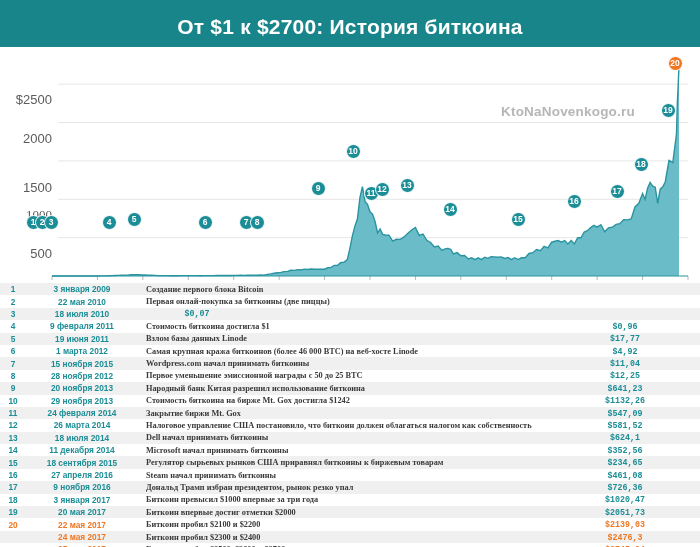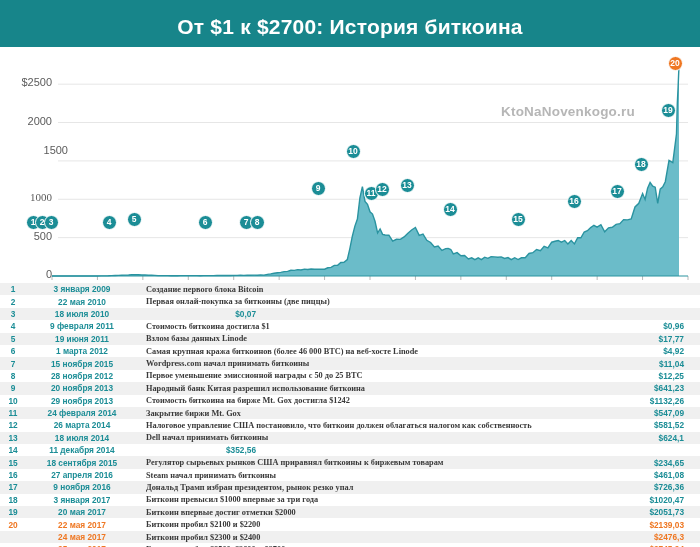--- a/index.html
+++ b/index.html
@@ -25,21 +25,21 @@
   
   .chart-area{position:absolute;left:0;top:47px;width:700px;height:236px;background:#fff;}
   .chart-svg{position:absolute;left:0;top:0;}
   .watermark{
     position:absolute;left:501px;top:57px;
     font-size:13.5px;color:#b6b6b6;font-weight:bold;letter-spacing:.2px;
     white-space:nowrap;
   }
   .ylab{
     position:absolute;text-align:right;width:52px;
-    font-size:11px;color:#5b5b5b;white-space:nowrap;
+    font-size:13px;color:#5b5b5b;white-space:nowrap;margin-top:16px;
   }
   .xlab{
     position:absolute;text-align:center;width:50px;
     font-size:10px;color:#5b5b5b;line-height:11px;white-space:nowrap;
   }
   .marker{
     position:absolute;width:15px;height:15px;border-radius:50%;
     background:#1b8d96;border:1.6px solid #ffffff;
     color:#ffffff;font-size:8.5px;font-weight:bold;
     display:flex;align-items:center;justify-content:center;
@@ -50,21 +50,21 @@
   
   .table{position:absolute;left:0;top:283px;width:700px;height:264px;background:#fff;}
   .row{
     position:relative;height:12.4px;display:flex;align-items:center;
     font-size:8.3px;font-weight:bold;
   }
   .row.alt{background:#f0f0f0;}
   .c-num{width:26px;text-align:center;color:#1b8d96;}
   .c-date{width:112px;text-align:center;color:#1b8d96;}
   .c-desc{flex:1;padding-left:8px;color:#3a3a3a;overflow:hidden;white-space:nowrap;font-family:Liberation Serif, serif;}
-  .c-val{width:118px;text-align:right;padding-right:16px;color:#1b8d96;}
+  .c-val{width:118px;text-align:center;padding-right:16px;color:#1b8d96;font-family:Liberation Mono, monospace;}
   .row.hl .c-num,.row.hl .c-date,.row.hl .c-val{color:#ef7722;}
 </style>
 </head>
 <body>
 
 <div id="app">
 
   <div class="header">
     <div class="header-title">От $1 к $2700: История биткоина</div>
   </div>
@@ -98,21 +98,21 @@
       <path id="area-fill" fill="#6bbcc9" d="M52.0,229.0 L52.0,229.0 L52.0,229.0 L52.0,229.0 L52.0,229.0 L52.0,229.0 L52.0,229.0 L52.0,229.0 L52.0,229.0 L52.0,229.0 L52.0,229.0 L52.0,229.0 L52.0,229.0 L52.0,229.0 L52.0,229.0 L52.0,229.0 L52.0,229.0 L52.0,229.0 L52.0,229.0 L52.0,229.0 L52.0,229.0 L52.0,229.0 L52.0,229.0 L52.0,229.0 L52.0,229.0 L52.0,229.0 L52.0,229.0 L52.0,229.0 L52.0,229.0 L52.0,229.0 L52.0,229.0 L52.0,229.0 L52.0,229.0 L52.0,229.0 L52.0,229.0 L52.0,229.0 L52.0,229.0 L52.0,229.0 L52.0,229.0 L52.0,229.0 L55.4,229.0 L58.9,229.0 L62.3,229.0 L65.8,229.0 L69.2,229.0 L72.6,229.0 L76.1,229.0 L79.5,229.0 L83.0,229.0 L86.4,229.0 L89.9,229.0 L93.6,229.0 L97.4,229.0 L101.2,228.9 L105.0,228.9 L108.4,228.8 L111.7,228.6 L115.1,228.5 L118.5,228.4 L121.8,228.2 L125.2,228.1 L128.6,228.0 L131.9,227.8 L135.3,227.8 L138.5,227.7 L141.8,228.0 L145.0,228.0 L148.3,228.2 L151.5,228.3 L154.8,228.4 L158.0,228.6 L161.2,228.6 L164.5,228.6 L167.7,228.6 L171.0,228.7 L174.2,228.6 L177.5,228.7 L180.7,228.6 L184.0,228.6 L187.2,228.6 L190.4,228.6 L193.7,228.6 L196.9,228.6 L200.2,228.7 L203.4,228.6 L206.8,228.6 L210.2,228.6 L213.5,228.6 L216.9,228.5 L220.3,228.5 L223.6,228.5 L227.0,228.5 L230.3,228.5 L233.7,228.4 L237.1,228.4 L240.4,228.3 L243.8,228.4 L247.2,228.2 L250.5,228.3 L253.9,228.1 L257.3,228.2 L260.6,228.0 L264.0,228.1 L267.4,227.4 L270.7,226.9 L274.1,226.3 L277.5,225.7 L280.8,225.4 L284.2,224.6 L287.6,224.4 L290.9,223.3 L294.3,223.4 L297.7,222.6 L301.0,223.0 L304.4,222.1 L307.7,222.5 L311.1,222.0 L314.5,222.3 L317.8,222.2 L321.2,222.2 L324.6,222.2 L327.8,220.8 L331.1,220.4 L334.3,218.4 L337.6,218.3 L340.8,215.5 L344.0,215.4 L347.3,212.6 L349.8,201.8 L352.3,189.3 L354.9,179.1 L357.4,172.1 L359.9,150.8 L362.4,139.7 L365.0,154.4 L367.5,157.3 L370.0,164.8 L372.5,167.1 L375.0,174.3 L377.6,186.0 L380.1,181.9 L382.6,187.3 L385.1,188.0 L388.9,188.2 L392.7,194.1 L396.5,192.3 L400.3,192.4 L404.1,189.9 L407.9,186.2 L411.6,183.0 L415.4,180.5 L419.2,188.4 L423.0,187.1 L426.8,193.3 L430.6,195.5 L434.4,200.0 L438.1,199.1 L441.9,203.5 L445.7,201.6 L448.2,201.4 L450.8,202.5 L453.3,206.8 L457.1,205.6 L460.9,208.8 L464.6,208.5 L468.4,211.9 L471.7,210.8 L474.9,212.7 L478.2,210.9 L481.4,212.6 L484.7,210.2 L487.9,211.3 L491.1,209.6 L494.5,209.9 L497.9,210.2 L501.2,209.9 L504.6,211.5 L508.0,210.6 L511.3,212.6 L514.7,210.7 L518.1,212.5 L521.4,210.8 L525.2,210.7 L529.0,206.5 L532.8,205.7 L536.6,202.5 L540.4,203.6 L544.1,199.4 L547.9,201.0 L551.7,195.2 L555.0,194.3 L558.2,193.5 L561.4,195.2 L564.7,193.5 L567.9,196.9 L571.2,193.6 L574.4,196.9 L577.7,190.7 L580.9,190.8 L584.2,185.0 L587.4,183.7 L590.7,180.6 L593.9,178.3 L597.1,180.2 L600.9,177.7 L604.7,184.8 L608.5,180.8 L612.3,180.3 L616.1,177.4 L619.9,176.7 L623.6,172.6 L627.4,172.9 L631.2,171.9 L635.0,160.0 L638.8,156.3 L642.6,146.5 L645.1,152.4 L647.6,141.1 L650.1,135.5 L652.7,139.2 L655.2,140.2 L657.7,156.4 L660.2,142.1 L662.8,139.9 L665.3,134.7 L669.0,113.4 L672.8,115.7 L676.5,86.8 L677.3,56.7 L678.1,40.4 L679.0,18.4 L679.0,229 L52.0,229 Z"></path>
       <path id="area-line" fill="none" stroke="#2a93a0" stroke-width="1.4" d="M52.0,229.0 L52.0,229.0 L52.0,229.0 L52.0,229.0 L52.0,229.0 L52.0,229.0 L52.0,229.0 L52.0,229.0 L52.0,229.0 L52.0,229.0 L52.0,229.0 L52.0,229.0 L52.0,229.0 L52.0,229.0 L52.0,229.0 L52.0,229.0 L52.0,229.0 L52.0,229.0 L52.0,229.0 L52.0,229.0 L52.0,229.0 L52.0,229.0 L52.0,229.0 L52.0,229.0 L52.0,229.0 L52.0,229.0 L52.0,229.0 L52.0,229.0 L52.0,229.0 L52.0,229.0 L52.0,229.0 L52.0,229.0 L52.0,229.0 L52.0,229.0 L52.0,229.0 L52.0,229.0 L52.0,229.0 L52.0,229.0 L52.0,229.0 L52.0,229.0 L55.4,229.0 L58.9,229.0 L62.3,229.0 L65.8,229.0 L69.2,229.0 L72.6,229.0 L76.1,229.0 L79.5,229.0 L83.0,229.0 L86.4,229.0 L89.9,229.0 L93.6,229.0 L97.4,229.0 L101.2,228.9 L105.0,228.9 L108.4,228.8 L111.7,228.6 L115.1,228.5 L118.5,228.4 L121.8,228.2 L125.2,228.1 L128.6,228.0 L131.9,227.8 L135.3,227.8 L138.5,227.7 L141.8,228.0 L145.0,228.0 L148.3,228.2 L151.5,228.3 L154.8,228.4 L158.0,228.6 L161.2,228.6 L164.5,228.6 L167.7,228.6 L171.0,228.7 L174.2,228.6 L177.5,228.7 L180.7,228.6 L184.0,228.6 L187.2,228.6 L190.4,228.6 L193.7,228.6 L196.9,228.6 L200.2,228.7 L203.4,228.6 L206.8,228.6 L210.2,228.6 L213.5,228.6 L216.9,228.5 L220.3,228.5 L223.6,228.5 L227.0,228.5 L230.3,228.5 L233.7,228.4 L237.1,228.4 L240.4,228.3 L243.8,228.4 L247.2,228.2 L250.5,228.3 L253.9,228.1 L257.3,228.2 L260.6,228.0 L264.0,228.1 L267.4,227.4 L270.7,226.9 L274.1,226.3 L277.5,225.7 L280.8,225.4 L284.2,224.6 L287.6,224.4 L290.9,223.3 L294.3,223.4 L297.7,222.6 L301.0,223.0 L304.4,222.1 L307.7,222.5 L311.1,222.0 L314.5,222.3 L317.8,222.2 L321.2,222.2 L324.6,222.2 L327.8,220.8 L331.1,220.4 L334.3,218.4 L337.6,218.3 L340.8,215.5 L344.0,215.4 L347.3,212.6 L349.8,201.8 L352.3,189.3 L354.9,179.1 L357.4,172.1 L359.9,150.8 L362.4,139.7 L365.0,154.4 L367.5,157.3 L370.0,164.8 L372.5,167.1 L375.0,174.3 L377.6,186.0 L380.1,181.9 L382.6,187.3 L385.1,188.0 L388.9,188.2 L392.7,194.1 L396.5,192.3 L400.3,192.4 L404.1,189.9 L407.9,186.2 L411.6,183.0 L415.4,180.5 L419.2,188.4 L423.0,187.1 L426.8,193.3 L430.6,195.5 L434.4,200.0 L438.1,199.1 L441.9,203.5 L445.7,201.6 L448.2,201.4 L450.8,202.5 L453.3,206.8 L457.1,205.6 L460.9,208.8 L464.6,208.5 L468.4,211.9 L471.7,210.8 L474.9,212.7 L478.2,210.9 L481.4,212.6 L484.7,210.2 L487.9,211.3 L491.1,209.6 L494.5,209.9 L497.9,210.2 L501.2,209.9 L504.6,211.5 L508.0,210.6 L511.3,212.6 L514.7,210.7 L518.1,212.5 L521.4,210.8 L525.2,210.7 L529.0,206.5 L532.8,205.7 L536.6,202.5 L540.4,203.6 L544.1,199.4 L547.9,201.0 L551.7,195.2 L555.0,194.3 L558.2,193.5 L561.4,195.2 L564.7,193.5 L567.9,196.9 L571.2,193.6 L574.4,196.9 L577.7,190.7 L580.9,190.8 L584.2,185.0 L587.4,183.7 L590.7,180.6 L593.9,178.3 L597.1,180.2 L600.9,177.7 L604.7,184.8 L608.5,180.8 L612.3,180.3 L616.1,177.4 L619.9,176.7 L623.6,172.6 L627.4,172.9 L631.2,171.9 L635.0,160.0 L638.8,156.3 L642.6,146.5 L645.1,152.4 L647.6,141.1 L650.1,135.5 L652.7,139.2 L655.2,140.2 L657.7,156.4 L660.2,142.1 L662.8,139.9 L665.3,134.7 L669.0,113.4 L672.8,115.7 L676.5,86.8 L677.3,56.7 L678.1,40.4 L679.0,18.4 "></path>
       <line id="axis-base" x1="52" y1="229" x2="688" y2="229" stroke="#2a93a0" stroke-width="1.2"></line>
     </svg>
 
     <div class="watermark">KtoNaNovenkogo.ru</div>
 
     <div id="ylabels">
         <div class="ylab" style="left: 0px; top: 29.1818px; position: absolute;">$2500</div>
         <div class="ylab" style="left: 0px; top: 67.5455px; position: absolute;">2000</div>
-        <div class="ylab" style="left: 0px; top: 97px; position: absolute; padding-left: 16px;">1500</div>
+        <div class="ylab" style="left: 0px; top: 117px; position: absolute;">1500</div>
         <div class="ylab" style="left: 0px; top: 144.273px; position: absolute; font-family: Liberation Serif, serif;">1000</div>
         <div class="ylab" style="left: 0px; top: 182.636px; position: absolute;">500</div>
         <div class="ylab" style="left: 0px; top: 221px; position: absolute;">0</div>
       </div>
     <div id="xlabels">
         <div class="xlab" style="left: 27px; top: 237px;"><span>Июл</span><br><span>2010</span></div>
         <div class="xlab" style="left: 72.4286px; top: 237px;"><span>Янв</span><br><span>2011</span></div>
         <div class="xlab" style="left: 117.857px; top: 237px;"><span>Июл</span><br><span>2011</span></div>
         <div class="xlab" style="left: 163.286px; top: 237px;"><span>Янв</span><br><span>2012</span></div>
         <div class="xlab" style="left: 208.714px; top: 237px;"><span>Июл</span><br><span>2012</span></div>
@@ -225,20 +225,21 @@
       </div>
       <div class="row alt">
         <div class="c-num">13</div>
         <div class="c-date">18 июля 2014</div>
         <div class="c-desc">Dell начал принимать биткоины</div>
         <div class="c-val">$624,1</div>
       </div>
       <div class="row">
         <div class="c-num">14</div>
         <div class="c-date">11 декабря 2014</div>
+        <div class="c-desc">Microsoft начал принимать биткоины</div>
         <div class="c-val">$352,56</div>
       </div>
       <div class="row alt">
         <div class="c-num">15</div>
         <div class="c-date">18 сентября 2015</div>
         <div class="c-desc">Регулятор сырьевых рынков США приравнял биткоины к биржевым товарам</div>
         <div class="c-val">$234,65</div>
       </div>
       <div class="row">
         <div class="c-num">16</div>

